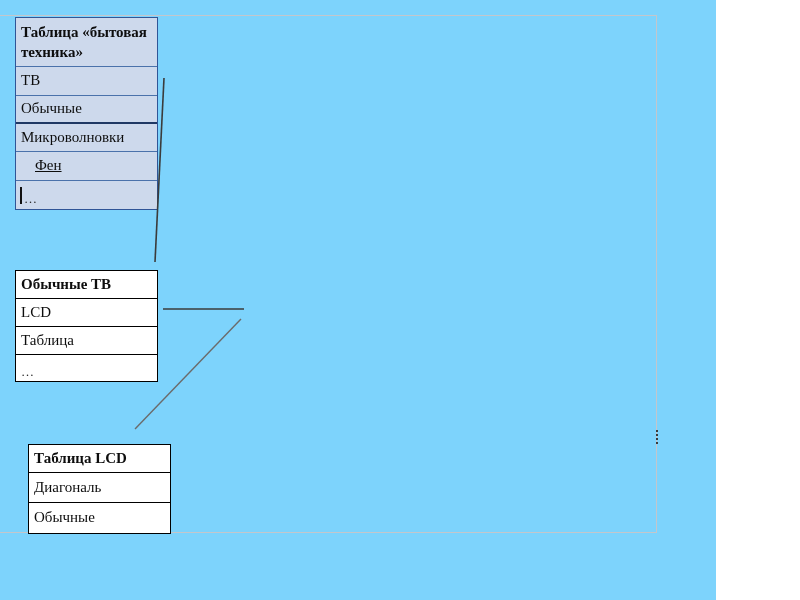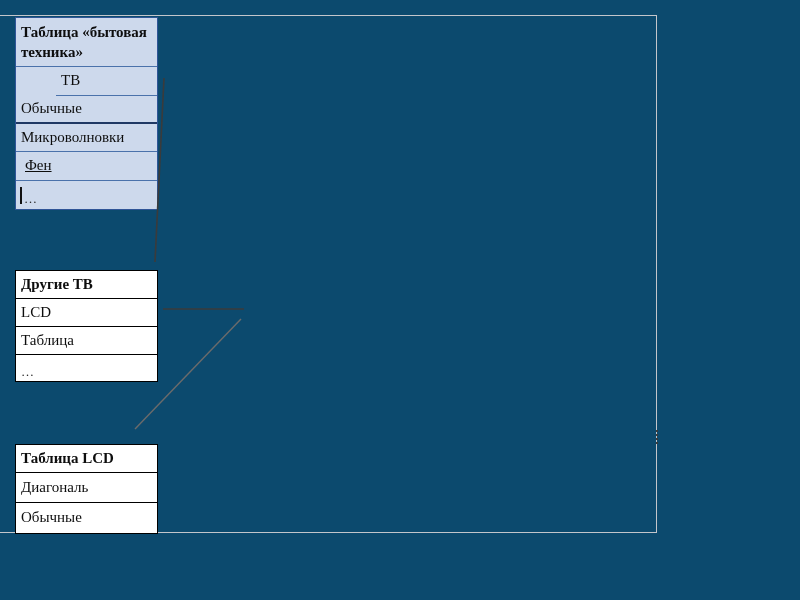--- a/index.html
+++ b/index.html
@@ -2,23 +2,23 @@
 <html><head>
 <meta charset="utf-8">
 <style>
   html, body {
     margin: 0;
     padding: 0;
     background: #ffffff;
   }
   #slide {
     position: relative;
-    width: 800px;
+    width: 716px;
     height: 600px;
-    background: #0c4a6e;
+    background: #7dd3fc;
     overflow: hidden;
     font-family: "Liberation Serif", "DejaVu Serif", serif;
   }
 
   
   #content-frame {
     position: absolute;
     left: -10px;
     top: 15px;
     width: 667px;
@@ -69,24 +69,24 @@
     padding: 0 0 0 5px;
   }
   #tbl-appliances .row.head {
     height: 49px;
     display: block;
     padding: 5px 4px 0 5px;
     line-height: 1.32;
     white-space: normal;
     border-bottom: 1px solid #4a72ab;
   }
-  #tbl-appliances .row.r1 { height: 29px; margin-left: 40px; }
+  #tbl-appliances .row.r1 { height: 29px; }
   #tbl-appliances .row.r2 { height: 28px; border-bottom: 2px solid #1f3864; }
   #tbl-appliances .row.r3 { height: 28px; }
-  #tbl-appliances .row.r4 { height: 29px; padding-left: 9px; text-decoration: underline; }
+  #tbl-appliances .row.r4 { height: 29px; padding-left: 19px; text-decoration: underline; }
   #tbl-appliances .row.r5 { height: 28px; border-bottom: none; padding-left: 4px; }
 
   .caret {
     display: inline-block;
     width: 2px;
     height: 17px;
     background: #111111;
     margin-right: 2px;
     vertical-align: middle;
   }
@@ -108,21 +108,21 @@
     border-bottom: 1px solid #000000;
     padding: 0 0 0 5px;
     height: 28px;
   }
   .tbl.plain .row:last-child { border-bottom: none; }
 
   #tbl-tv { left: 15px; top: 270px; }
   #tbl-tv .row.head { height: 28px; }
   #tbl-tv .row.r3 { height: 26px; }
 
-  #tbl-lcd { left: 15px; top: 444px; }
+  #tbl-lcd { left: 28px; top: 444px; }
   #tbl-lcd .row.head { height: 28px; }
   #tbl-lcd .row.r1 { height: 30px; }
   #tbl-lcd .row.r2 { height: 30px; border-bottom: none; }
 
   
   .conn { position: absolute; }
   #conn-1 { left: 150px; top: 70px; width: 24px; height: 200px; }
   #conn-2 { left: 158px; top: 300px; width: 92px; height: 20px; }
   #conn-3 { left: 128px; top: 312px; width: 120px; height: 124px; }
 </style>
@@ -140,21 +140,21 @@
     <div class="row r2">Обычные</div>
     <div class="row r3">Микроволновки</div>
     <div class="row r4">Фен</div>
     <div class="row r5">
       <span class="caret"></span>
         <span class="ellipsis-sm">…</span>
     </div>
   </div>
 
   <div class="tbl plain" id="tbl-tv">
-    <div class="row head">Другие ТВ</div>
+    <div class="row head">Обычные ТВ</div>
     <div class="row r1">LCD</div>
     <div class="row r2">Таблица</div>
     <div class="row r3">
         <span class="ellipsis-sm">…</span>
       </div>
   </div>
 
   <div class="tbl plain" id="tbl-lcd">
     <div class="row head">Таблица LCD</div>
     <div class="row r1">Диагональ</div>

